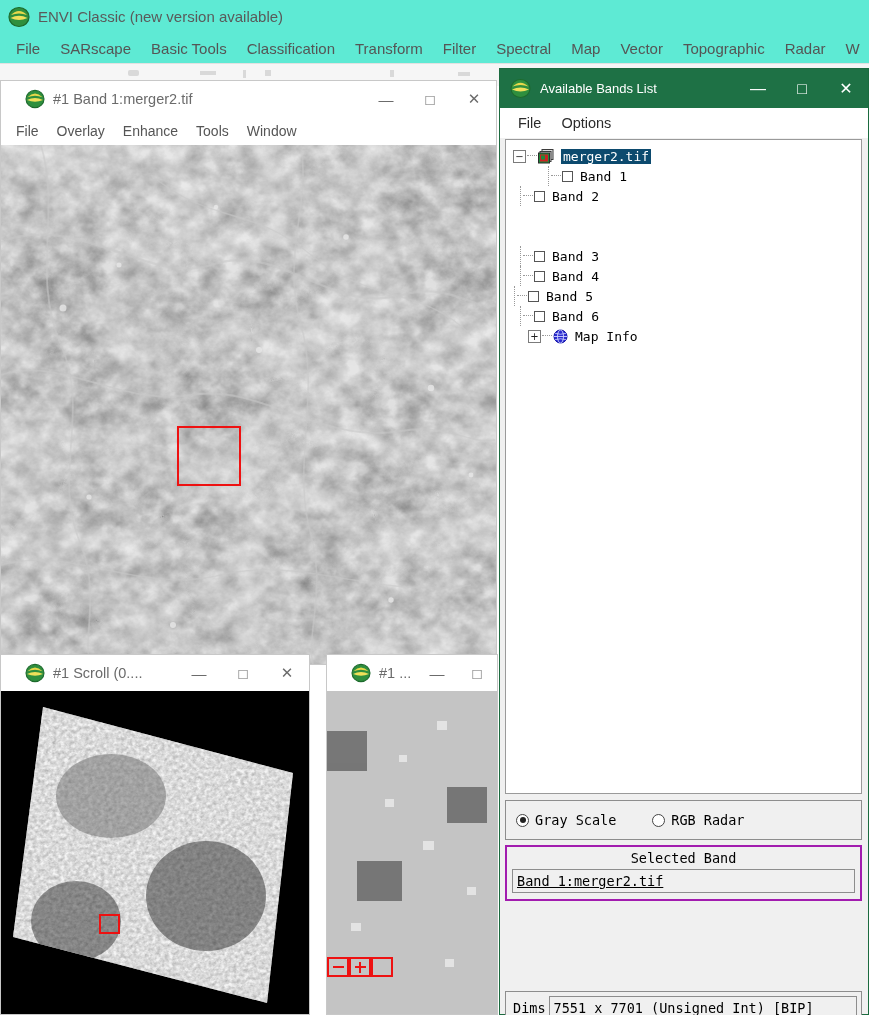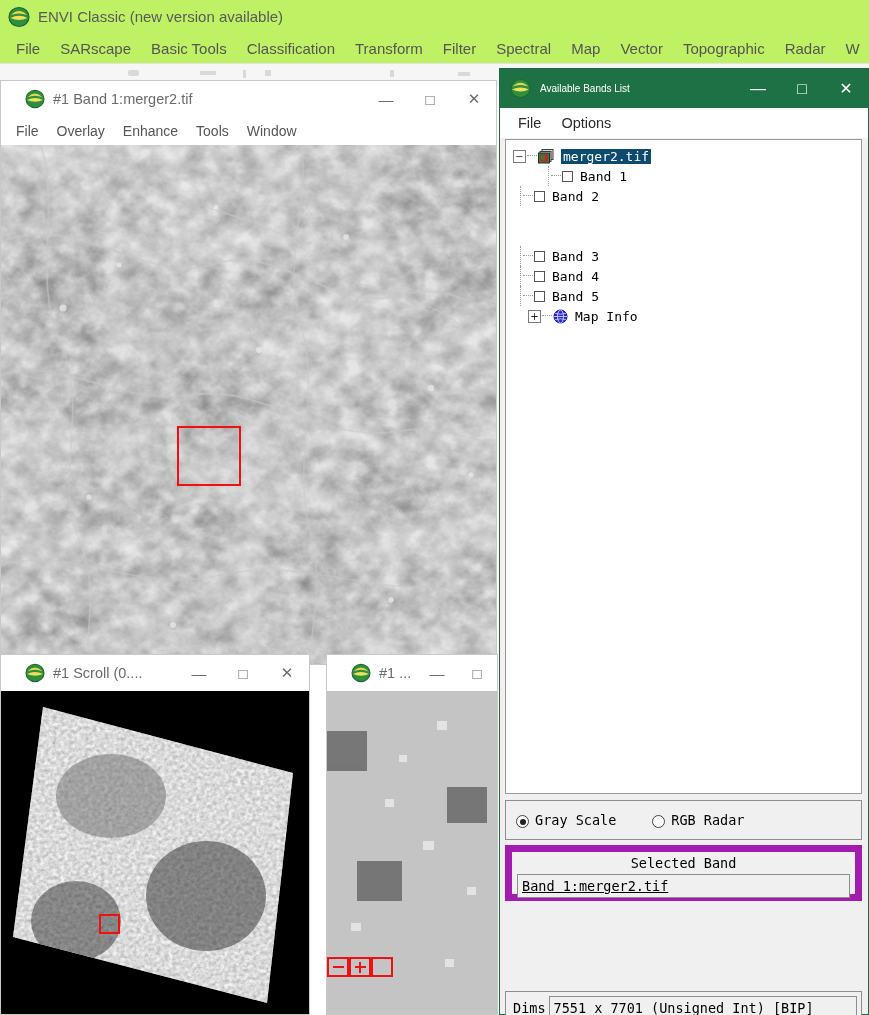--- a/index.html
+++ b/index.html
@@ -5,21 +5,21 @@
   html,body{margin:0;padding:0;}
   body{
     width:869px;height:1015px;
     background:#ffffff;
     font-family:"Liberation Sans", sans-serif;
     overflow:hidden;position:relative;
   }
   .root{position:relative;width:869px;height:1015px;}
 
   
-  .envi-main{position:absolute;left:0;top:0;width:869px;height:70px;background:#bef264;}
+  .envi-main{position:absolute;left:0;top:0;width:869px;height:70px;background:#5eead4;}
   .envi-titlebar{height:33px;display:flex;align-items:center;padding-left:8px;}
   .envi-logo{width:22px;height:22px;margin-right:8px;flex:0 0 auto;}
   .envi-title{font-size:15px;color:#5a5a5a;white-space:nowrap;}
   .envi-menubar{height:30px;display:flex;align-items:center;padding-left:6px;gap:0px;}
   .envi-menubar .mi{font-size:15px;color:#555;padding:2px 10px;white-space:nowrap;}
   .envi-toolbar-strip{position:absolute;left:0;top:63px;width:869px;height:22px;
       background:#f6f6f6;border-top:1px solid #e2e2e2;}
   .tb-ghost{position:absolute;background:#d9d9d9;}
 
   
@@ -35,21 +35,21 @@
 
   
   .imgcanvas{position:relative;overflow:hidden;background:#555;}
   .redbox{position:absolute;border:2px solid #ee1111;box-sizing:border-box;}
 
   
   .abl{position:absolute;left:499px;top:68px;width:370px;height:947px;
       background:#f0f0f0;border:1px solid #1b6b3f;box-sizing:border-box;}
   .abl-titlebar{height:39px;background:#1e7145;display:flex;align-items:center;padding-left:10px;}
   .abl-titlebar .alogo{width:21px;height:21px;margin-right:9px;flex:0 0 auto;}
-  .abl-titlebar .atext{font-size:10px;color:#ffffff;flex:1 1 auto;white-space:nowrap;}
+  .abl-titlebar .atext{font-size:13px;color:#ffffff;flex:1 1 auto;white-space:nowrap;}
   .abl-btn{width:44px;height:39px;display:flex;align-items:center;justify-content:center;
       color:#ffffff;font-size:16px;}
   .abl-menubar{height:30px;background:#ffffff;display:flex;align-items:center;padding-left:8px;}
   .abl-menubar .mi{font-size:14.5px;color:#2b2b2b;padding:2px 10px;}
   .abl-tree{position:absolute;left:5px;top:70px;width:357px;height:655px;
       background:#ffffff;border:1px solid #9a9a9a;box-sizing:border-box;overflow:hidden;}
   .node{display:flex;align-items:center;height:20px;font-family:"DejaVu Sans Mono",monospace;
       font-size:13px;color:#000;white-space:nowrap;}
   .expander{width:11px;height:11px;border:1px solid #7b7b7b;background:#fff;
       display:inline-flex;align-items:center;justify-content:center;
@@ -63,24 +63,24 @@
   .globeicon{width:15px;height:15px;flex:0 0 auto;}
 
   .abl-colormode{position:absolute;left:5px;top:731px;width:357px;height:40px;
       background:#f0f0f0;border:1px solid #8d8d8d;box-sizing:border-box;
       display:flex;align-items:center;padding-left:10px;}
   .radio{width:13px;height:13px;border:1.5px solid #444;border-radius:50%;
       background:#fff;display:inline-flex;align-items:center;justify-content:center;
       flex:0 0 auto;box-sizing:border-box;}
   .radio .dot{width:6px;height:6px;border-radius:50%;background:#222;}
   .rlabel{font-family:"DejaVu Sans Mono",monospace;font-size:13.5px;color:#000;margin-left:6px;}
-  .rgroup{display:flex;align-items:flex-end;margin-right:36px;}
+  .rgroup{display:flex;align-items:center;margin-right:36px;}
 
   .abl-selband{position:absolute;left:5px;top:776px;width:357px;height:56px;
-      background:#f0f0f0;border:7px solid #a21caf;box-sizing:border-box;}
+      background:#f0f0f0;border:2px solid #a21caf;box-sizing:border-box;}
   .selband-caption{text-align:center;font-family:"DejaVu Sans Mono",monospace;
       font-size:13.5px;color:#000;padding-top:3px;}
   .selband-field{margin:3px 5px 0 5px;height:24px;background:#f0f0f0;
       border:1px solid #8d8d8d;box-sizing:border-box;display:flex;align-items:center;
       padding-left:4px;font-family:"DejaVu Sans Mono",monospace;font-size:13.5px;color:#000;text-decoration:underline;}
 
   .abl-dims{position:absolute;left:5px;top:922px;width:357px;height:33px;
       background:#f0f0f0;border:1px solid #8d8d8d;box-sizing:border-box;
       display:flex;align-items:center;padding:0 4px;}
   .dims-label{font-family:"DejaVu Sans Mono",monospace;font-size:13.5px;color:#000;margin:0 3px 0 3px;}
@@ -363,25 +363,31 @@
         <span class="dots"></span>
         <span class="chk"></span>
         <span class="nodelabel">Band 3</span>
       </div>
       <div class="node" style="padding-left:14px;">
         <span class="vline"></span>
         <span class="dots"></span>
         <span class="chk"></span>
         <span class="nodelabel">Band 4</span>
       </div>
+      <div class="node" style="padding-left:8px;">
+        <span class="vline"></span>
+        <span class="dots"></span>
+        <span class="chk"></span>
+        <span class="nodelabel">Band 5</span>
+      </div>
       <div class="node" style="padding-left:14px;">
         <span class="vline"></span>
         <span class="dots"></span>
         <span class="chk"></span>
-        <span class="nodelabel">Band 5</span>
+        <span class="nodelabel">Band 6</span>
       </div>
 
       <div class="node" style="padding-left:22px;">
         <span class="expander">+</span>
         <span class="dots"></span>
         <span class="globeicon">
           <svg viewBox="0 0 15 15" width="15" height="15">
             <circle cx="7.5" cy="7.5" r="6.5" fill="#2b2bd0" stroke="#1414a8" stroke-width="1"></circle>
             <ellipse cx="7.5" cy="7.5" rx="3" ry="6.5" fill="none" stroke="#cfd4ff" stroke-width="0.9"></ellipse>
             <line x1="1" y1="7.5" x2="14" y2="7.5" stroke="#cfd4ff" stroke-width="0.9"></line>

